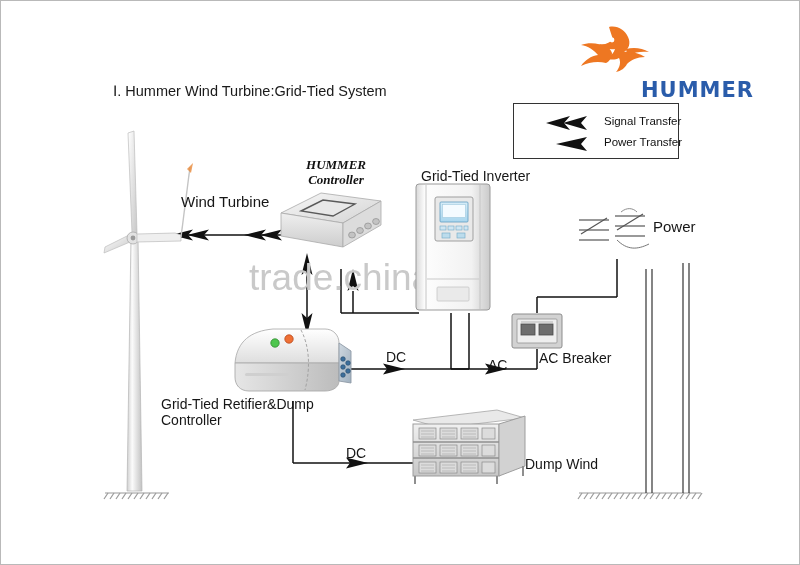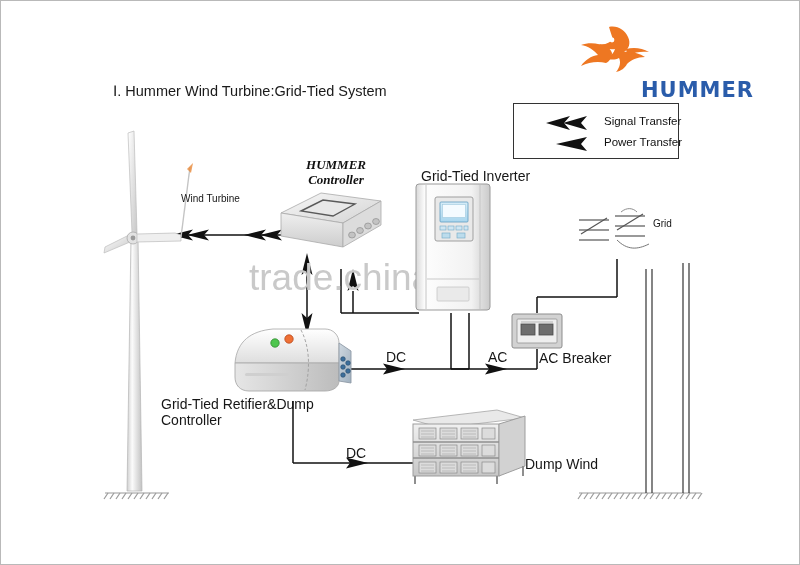--- a/index.html
+++ b/index.html
@@ -48,21 +48,21 @@
     position: absolute; left: 90px; top: 3px;
     font-size: 11.5px; color: #111; white-space: nowrap;
     font-family: "Liberation Sans", sans-serif;
   }
 
   
   .lbl {
     font-family: "Liberation Sans", sans-serif;
     font-size: 14px; color: #161616; white-space: nowrap;
   }
-  .lbl-big { font-size: 10px; }
+  .lbl-big { font-size: 15px; }
   .lbl-serif-italic {
     font-family: "Liberation Serif", serif;
     font-style: italic; font-weight: bold;
     font-size: 13px; color: #111; text-align: center; line-height: 15px;
   }
 
   
   #watermark {
     left: 248px; top: 256px;
     font-family: "Liberation Sans", sans-serif;
@@ -97,21 +97,21 @@
 
   
   #grid-symbol { left: 570px; top: 205px; width: 90px; height: 48px; }
   #grid-label { left: 652px; top: 217px; }
 
   
   #wires { left: 0; top: 0; width: 800px; height: 565px; }
 
   
   #dc-label-1 { left: 385px; top: 348px; }
-  #ac-label   { left: 487px; top: 348px; text-align: right; }
+  #ac-label   { left: 487px; top: 356px; text-align: right; }
   #dc-label-2 { left: 345px; top: 444px; }
   #windturbine-label { left: 180px; top: 192px; }
 </style>
 </head>
 <body>
 
 <div id="stage">
 
   <svg class="abs" id="wires" viewBox="0 0 800 565" xmlns="http://www.w3.org/2000/svg">
     <defs>
@@ -462,19 +462,19 @@
 
       <line x1="44" y1="10" x2="74" y2="10"></line>
       <line x1="44" y1="20" x2="74" y2="20"></line>
       <line x1="44" y1="30" x2="74" y2="30"></line>
       <line x1="72" y1="8" x2="46" y2="24"></line>
 
       <path d="M46,34 C56,44 66,44 78,38" stroke="#777" stroke-width="1"></path>
       <path d="M50,6 C56,1 62,2 66,6" stroke="#8e8e8e" stroke-width="1"></path>
     </g>
   </svg>
-  <div class="abs lbl lbl-big" id="grid-label">Grid</div>
+  <div class="abs lbl lbl-big" id="grid-label">Power</div>
 
   <div class="abs lbl" id="dc-label-1">DC</div>
   <div class="abs lbl" id="ac-label">AC</div>
   <div class="abs lbl" id="dc-label-2">DC</div>
 
 </div>
 
 </body></html>

